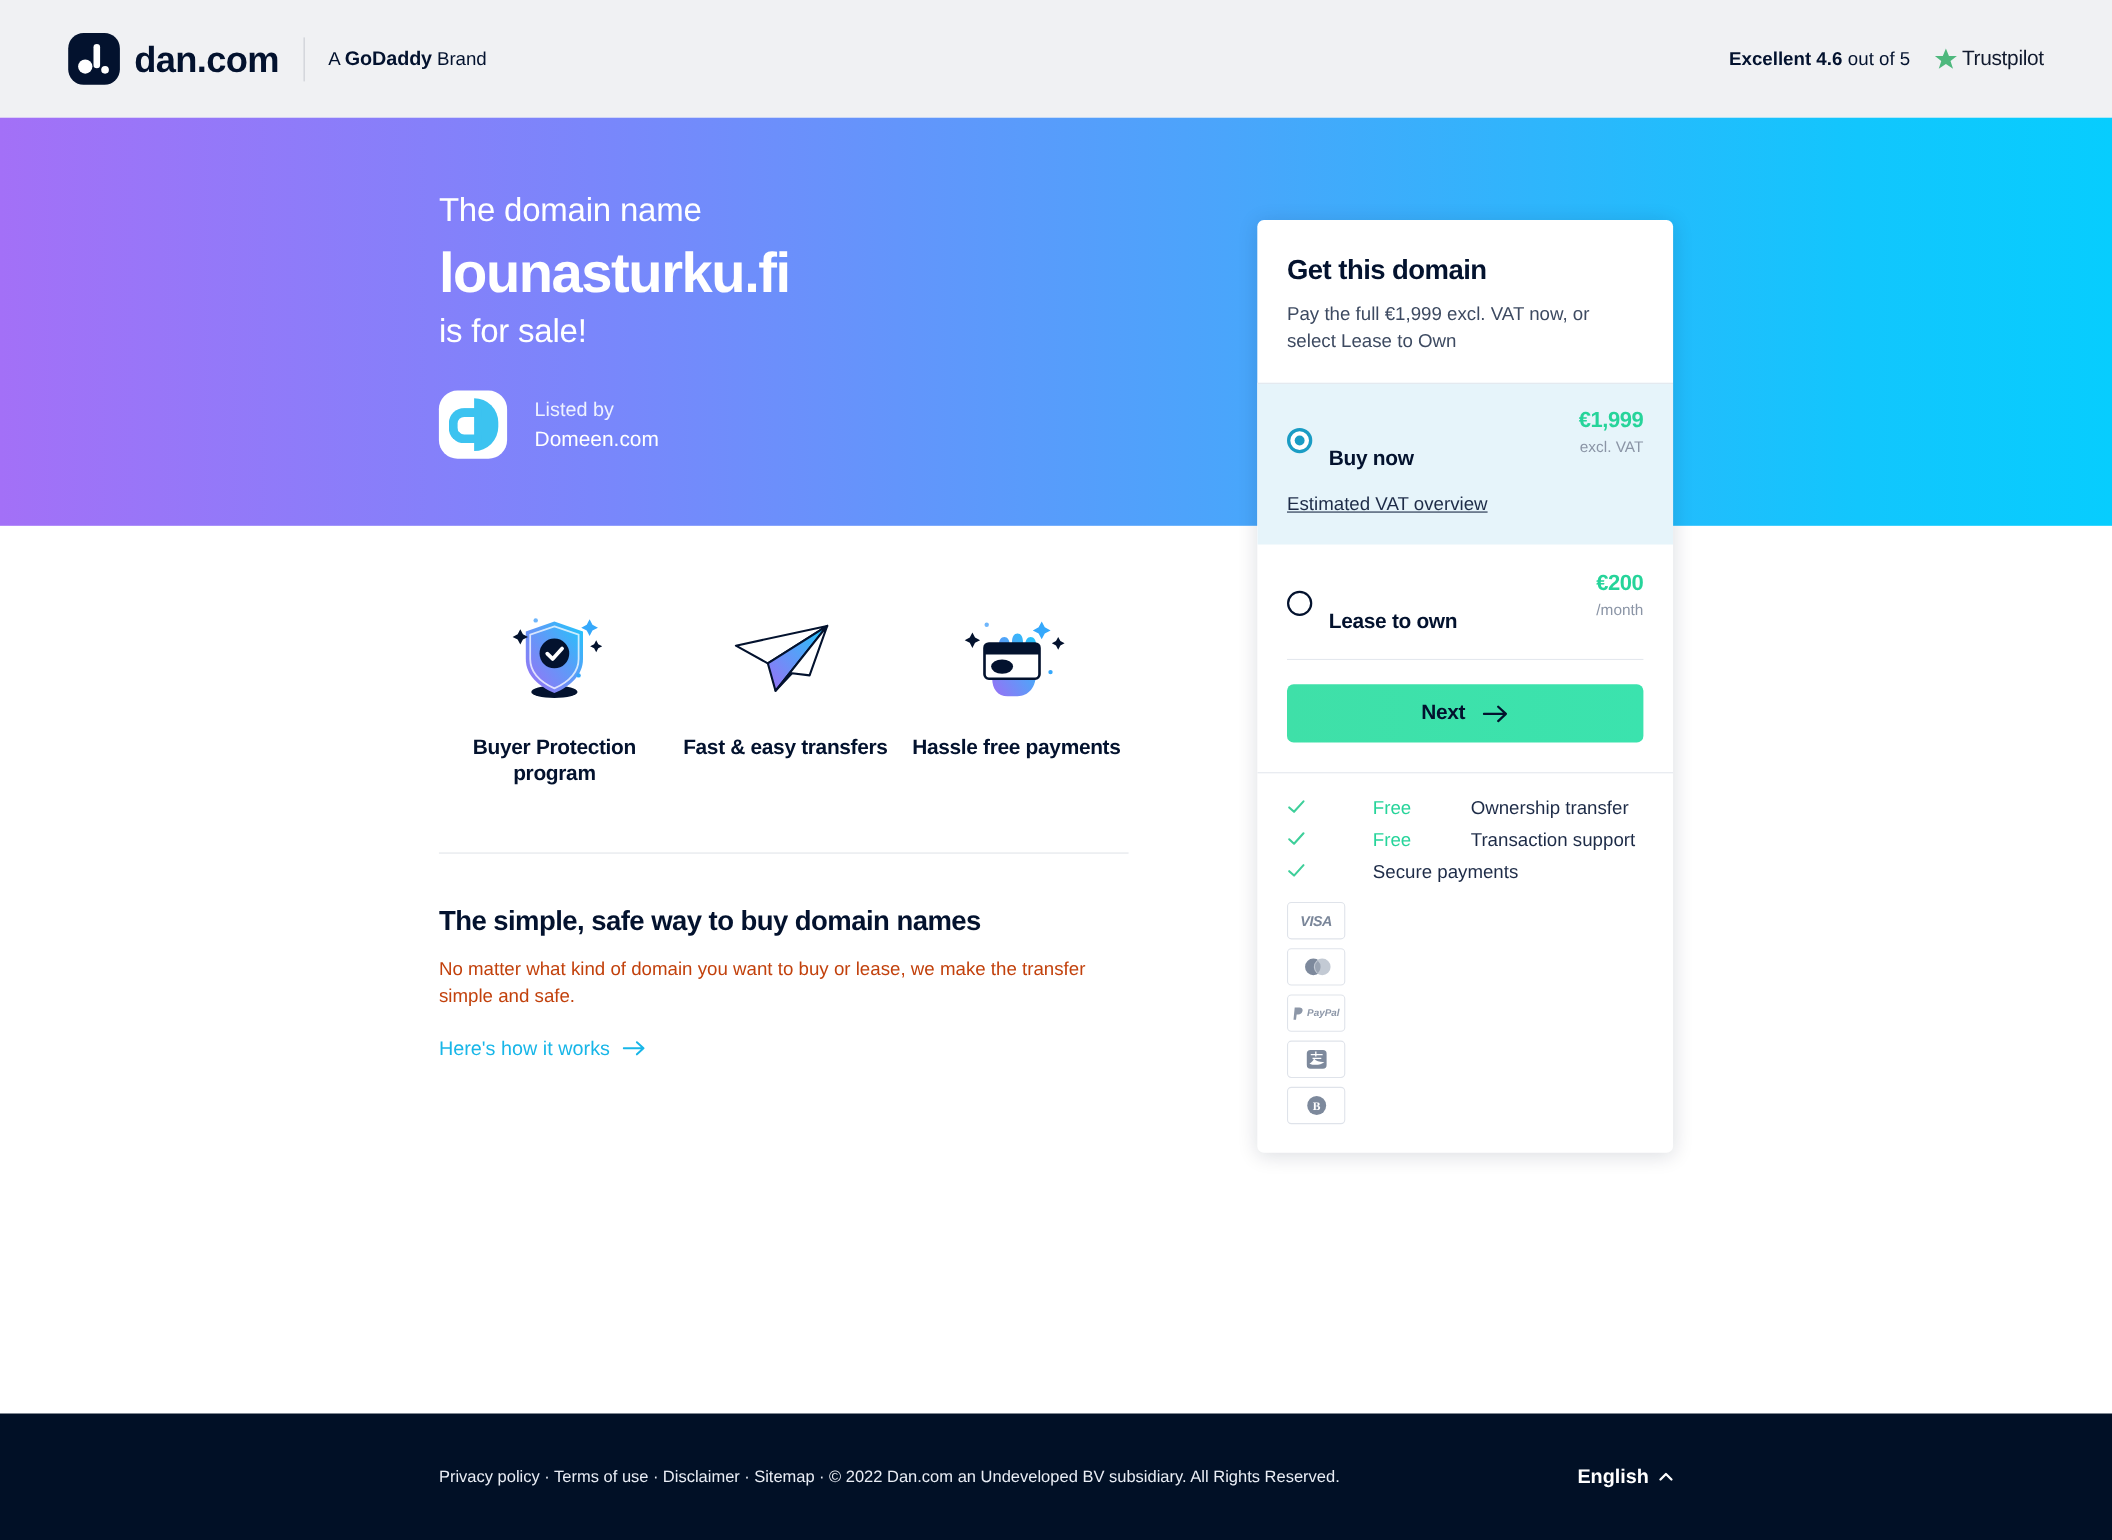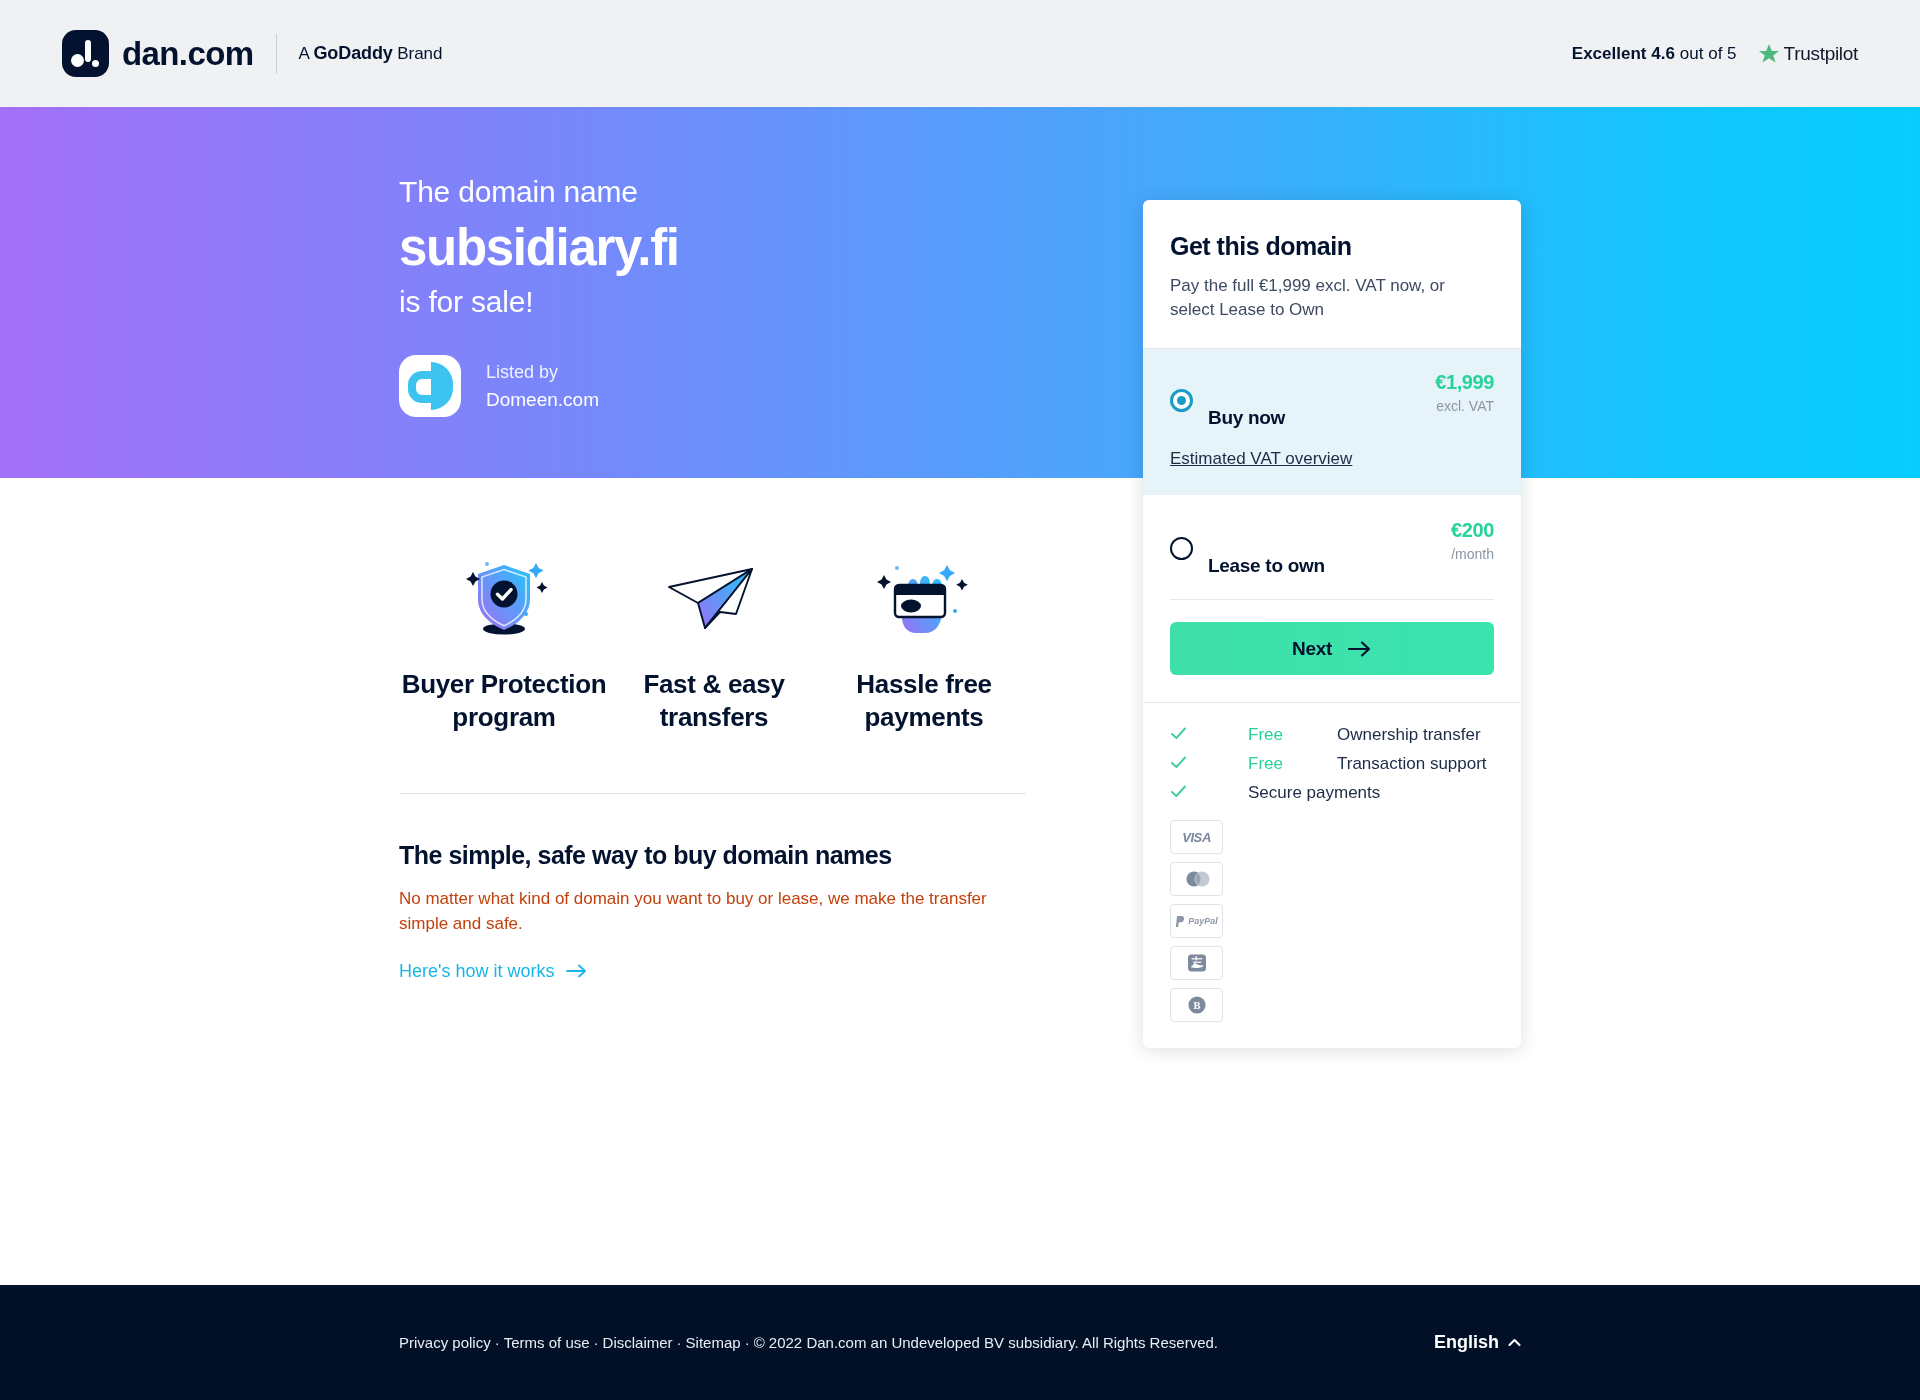--- a/index.html
+++ b/index.html
@@ -161,21 +161,21 @@
   .pay-paypal { font-size: 9px; font-weight: bold; font-style: italic; color: #8d97a8; }
 
   
   .content { padding-left: 399px; }
   .features {
     display: flex; margin-top: 78px; width: 630px;
   }
   .feature { width: 210px; text-align: center; }
   .feat-icon { height: 88px; display: flex; align-items: center; justify-content: center; }
   .feat-label {
-    font-size: 26px; font-weight: bold; color: #03122e;
+    font-size: 19px; font-weight: bold; color: #03122e;
     line-height: 1.28; margin-top: 24px; letter-spacing: -0.3px;
   }
   .sect-divider { width: 627px; height: 1px; background: #e2e5ea; margin-top: 58px; }
   .sect-title { font-size: 25px; font-weight: bold; color: #03122e; margin-top: 47px; letter-spacing: -0.5px; }
   .sect-body { font-size: 17px; color: #2b3banche; }
   .sect-body { font-size: 17px; color: #c2410c; line-height: 1.5; margin-top: 16px; width: 630px; }
   .how-link {
     display: inline-flex; align-items: center; gap: 12px;
     font-size: 18px; color: #18b6e8; margin-top: 24px; cursor: pointer;
   }
@@ -217,21 +217,21 @@
           <polygon points="12,2 14.8,9 22,9 16.2,13.4 18.5,20.5 12,16.2 5.5,20.5 7.8,13.4 2,9 9.2,9" fill="#4eb87d"></polygon>
         </svg>
       <span class="tp-name">Trustpilot</span>
     </span>
   </div>
 </div>
 
 <div class="hero">
   <div class="hero-inner">
     <div class="hero-pre">The domain name</div>
-    <div class="hero-domain">subsidiary.fi</div>
+    <div class="hero-domain">lounasturku.fi</div>
     <div class="hero-post">is for sale!</div>
     <div class="listed">
       <div class="listed-avatar">
         <div class="la-arc"></div>
           <div class="la-c"></div>
       </div>
       <div class="listed-txt">
         <div class="listed-by">Listed by</div>
         <div class="listed-name">Domeen.com</div>
       </div>

